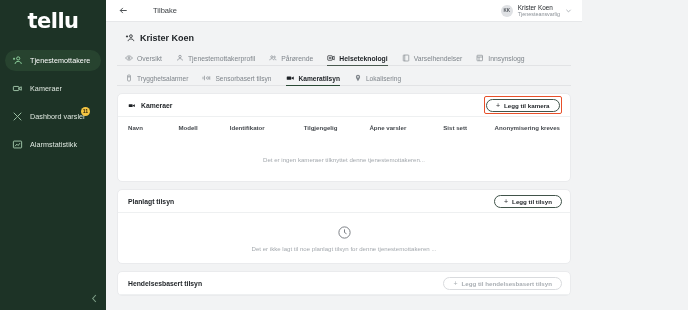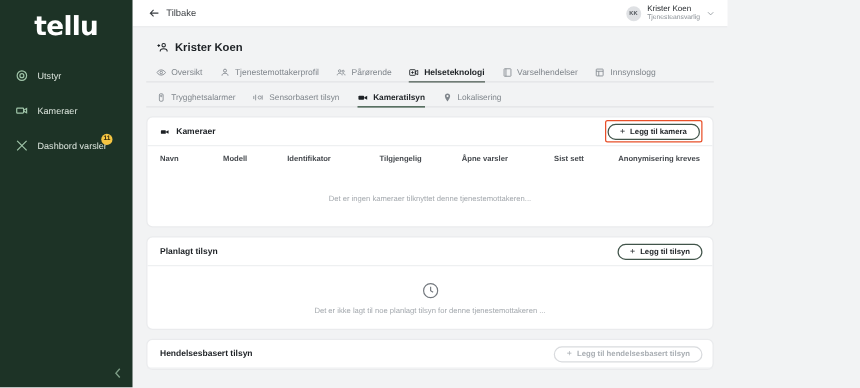--- a/index.html
+++ b/index.html
@@ -78,21 +78,21 @@
     background: #ffffff;
     border-bottom: 1px solid #e6e7e9;
     display: flex; align-items: center;
     padding: 0 10px 0 13px;
     flex: 0 0 22px;
   }
   .back {
     display: flex; align-items: center; gap: 5px;
     cursor: pointer;
   }
-  .back-label { font-size: 7.5px; color: #3b3f43; }
+  .back-label { font-size: 7.5px; color: #3b3f43; margin-left: 20px; }
   .topbar-spacer { flex: 1; }
   .user {
     display: flex; align-items: center; gap: 5px; cursor: pointer;
   }
   .avatar {
     width: 12px; height: 12px; border-radius: 50%;
     background: #dfe1e4; color: #53585e;
     font-size: 4.6px; font-weight: 700;
     display: flex; align-items: center; justify-content: center;
   }
@@ -211,30 +211,31 @@
 <div class="app">
 
   <aside class="sidebar">
     <div class="logo-wrap">
       <div class="logo">tellu</div>
     </div>
 
     <nav class="nav">
 
 
-
-      <div class="nav-item">
+      <div class="nav-item active">
         <span class="nav-ico">
-          <svg viewBox="0 0 16 16" fill="none" stroke="#9fc4a8" stroke-width="1.4">
-            <circle cx="8" cy="8" r="5.5"></circle>
-              <circle cx="8" cy="8" r="2.3"></circle>
+          <svg viewBox="0 0 16 16" fill="none" stroke="#8fd19e" stroke-width="1.4">
+            <circle cx="9" cy="5" r="2.3"></circle>
+              <path d="M4.5 13c0-2.4 2-3.6 4.5-3.6s4.5 1.2 4.5 3.6"></path>
+              <path d="M1.5 5.5h3M3 4v3"></path>
           </svg>
         </span>
-        <span class="nav-label">Utstyr</span>
-      </div>
+        <span class="nav-label">Tjenestemottakere</span>
+      </div>
+
 
       <div class="nav-item">
         <span class="nav-ico">
           <svg viewBox="0 0 16 16" fill="none" stroke="#9fc4a8" stroke-width="1.4">
             <rect x="2" y="5" width="8" height="6" rx="1"></rect>
               <path d="M10 7.5l3.5-2v5l-3.5-2z"></path>
           </svg>
         </span>
         <span class="nav-label">Kameraer</span>
       </div>
@@ -243,20 +244,29 @@
         <span class="nav-ico">
           <svg viewBox="0 0 16 16" fill="none" stroke="#9fc4a8" stroke-width="1.4">
             <path d="M2.5 2.5l7 7M13.5 2.5l-7 7"></path>
               <path d="M2.5 13.5l4-4M13.5 13.5l-4-4"></path>
           </svg>
         </span>
         <span class="nav-label">Dashbord varsler</span>
         <span class="badge">11</span>
       </div>
 
+      <div class="nav-item">
+        <span class="nav-ico">
+          <svg viewBox="0 0 16 16" fill="none" stroke="#9fc4a8" stroke-width="1.4">
+            <rect x="2" y="3" width="12" height="10" rx="1"></rect>
+              <path d="M4.5 10.5l2.5-3 2 2 2.5-3.5"></path>
+          </svg>
+        </span>
+        <span class="nav-label">Alarmstatistikk</span>
+      </div>
 
 
     </nav>
 
     <div class="collapse-btn">
       <svg width="7" height="9" viewBox="0 0 8 10" fill="none" stroke="#7d9d86" stroke-width="1.3">
         <path d="M5.5 1L2 5l3.5 4"></path>
       </svg>
     </div>
   </aside>

